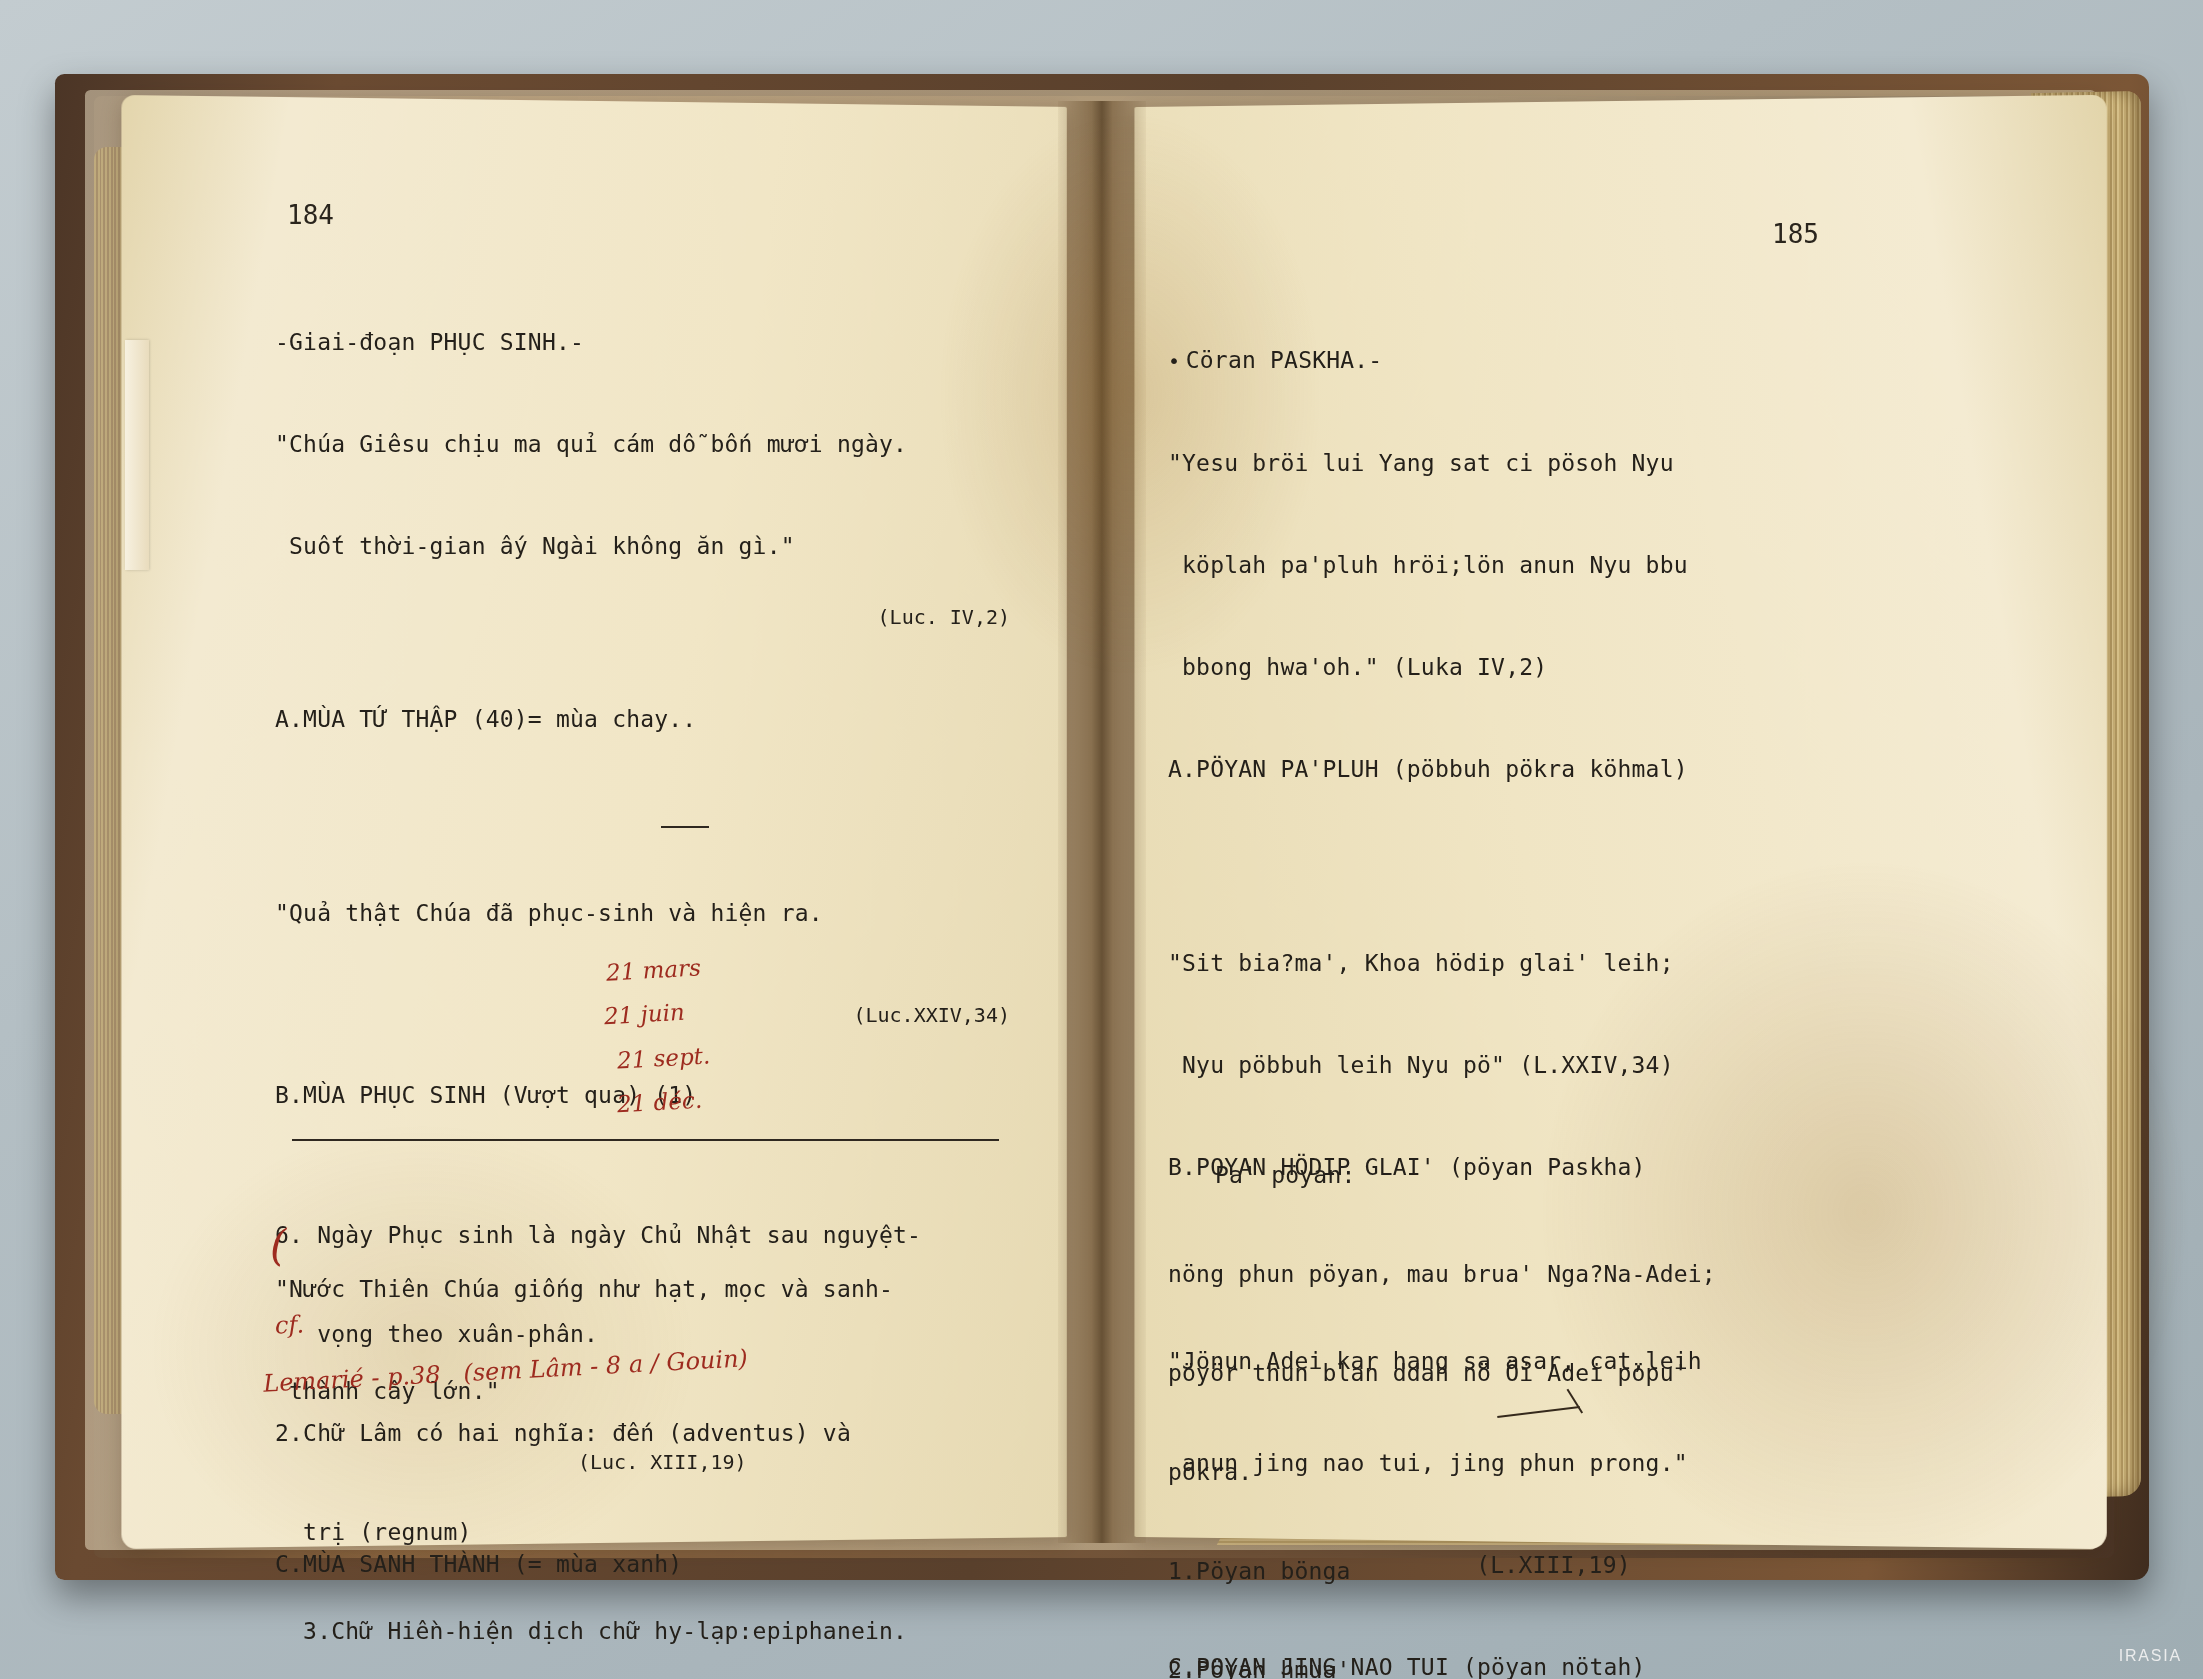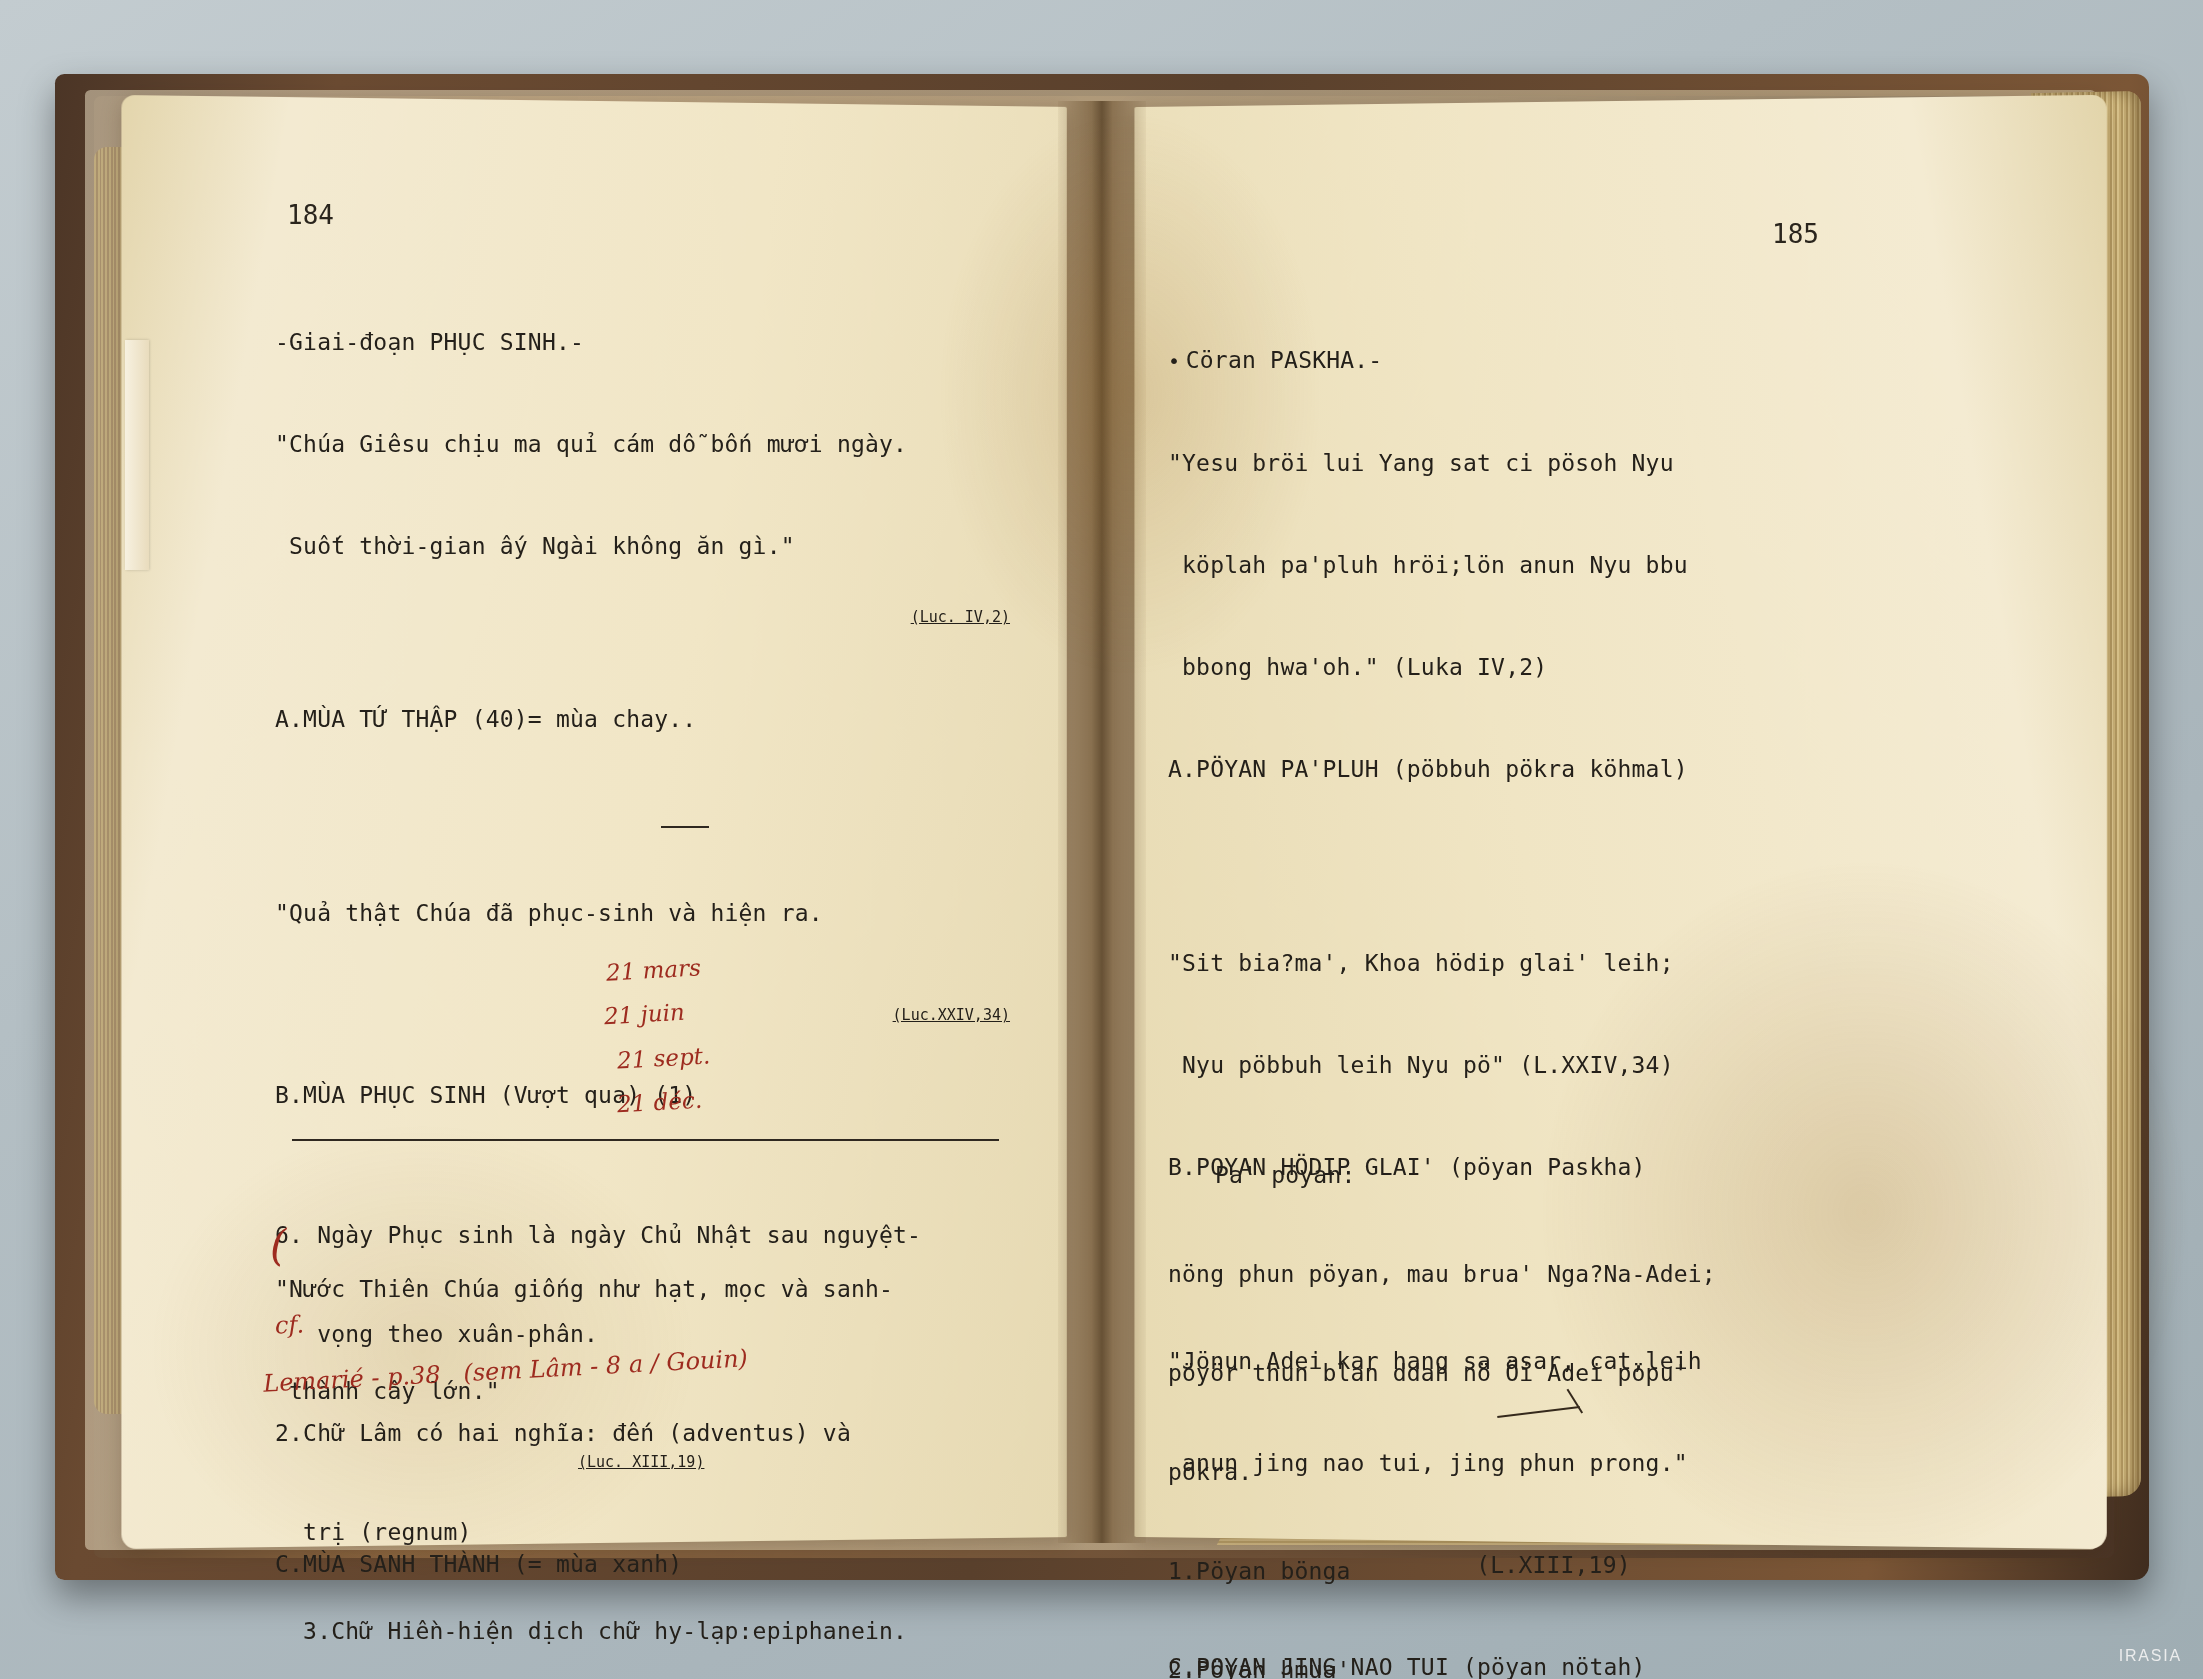--- a/index.html
+++ b/index.html
@@ -192,23 +192,22 @@
     font-size: 26px;
     color: #2a251d;
   }
   .folio.left  { left: 287px;  top: 200px; }
   .folio.right { left: 1772px; top: 219px; }
 
   .line { white-space: pre; }
   .gap-m { height: 24px; }
   .gap-l { height: 37px; }
   .small {
-    font-size: 15px;
+    font-size: 20px;
     letter-spacing: 0;
-    text-decoration: underline;
   }
   .bulletdot::before {
     content: "•";
     margin-right: 5.5px;
     font-size: 20px;
   }
 
   
   .hand {
     position: absolute;

